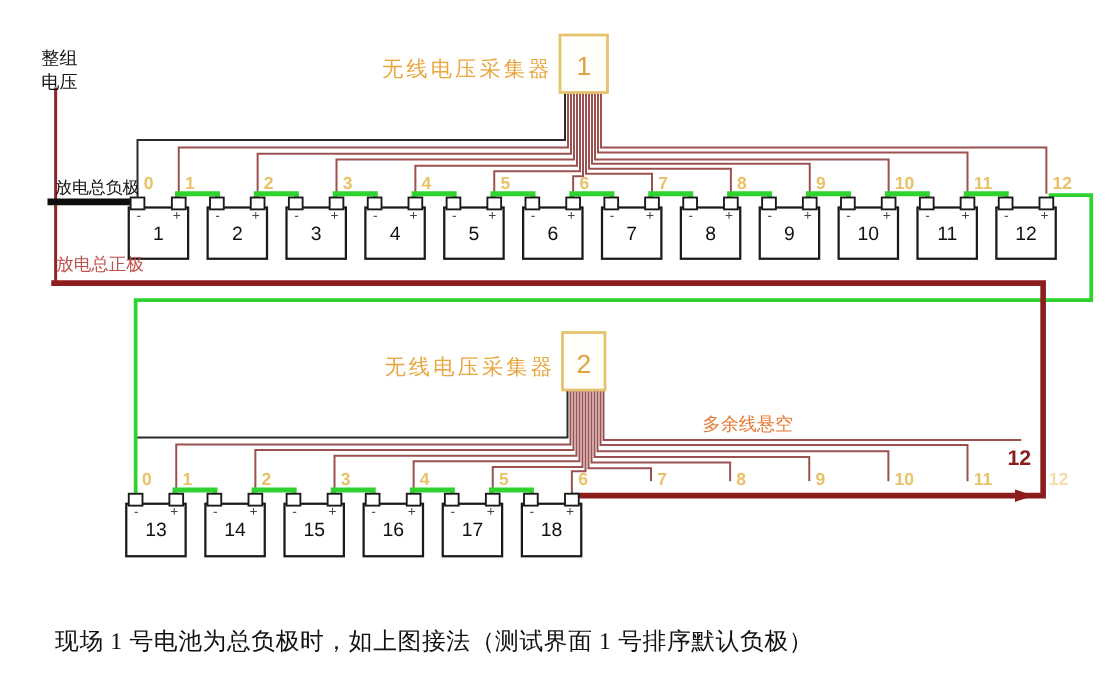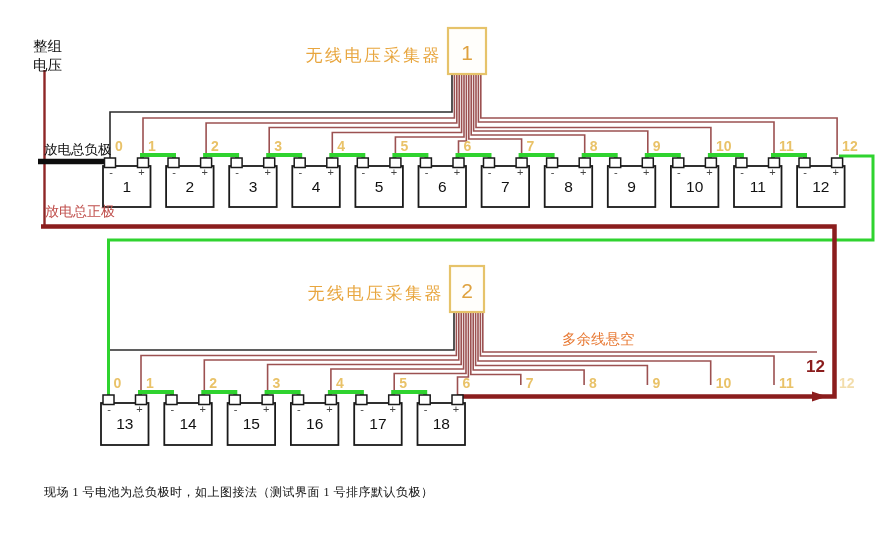--- a/index.html
+++ b/index.html
@@ -1,21 +1,21 @@
 <!DOCTYPE html>
 <html><head>
 <meta charset="utf-8">
 <style>
   html,body{margin:0;padding:0;background:#fff;}
   #stage{position:relative;width:891px;height:557px;background:#fff;overflow:hidden;
          font-family:"Liberation Sans","DejaVu Sans",sans-serif;}
   #diagram{position:absolute;left:0;top:0;}
-  #caption{position:absolute;left:44px;top:484px;width:820px;
+  #caption{position:absolute;left:44px;top:500px;width:820px;
            font-family:"Liberation Serif","DejaVu Serif",serif;
-           font-size:12px;color:#111;letter-spacing:0.5px;white-space:nowrap;}
+           font-size:19px;color:#111;letter-spacing:0.5px;white-space:nowrap;}
   text{user-select:none;}
 </style>
 </head>
 <body>
 
 <div id="stage">
   <svg id="diagram" width="891" height="496" viewBox="0 0 891 496">
       <path d="M110,158 V112 H452 V74" fill="none" stroke="#2b2b2b" stroke-width="1.6"></path>
       <path d="M143,155 V118 H454.4 V74" fill="none" stroke="#9c5151" stroke-width="1.6"></path>
       <path d="M206.1,155 V123 H456.8 V74" fill="none" stroke="#9c5151" stroke-width="1.6"></path>

